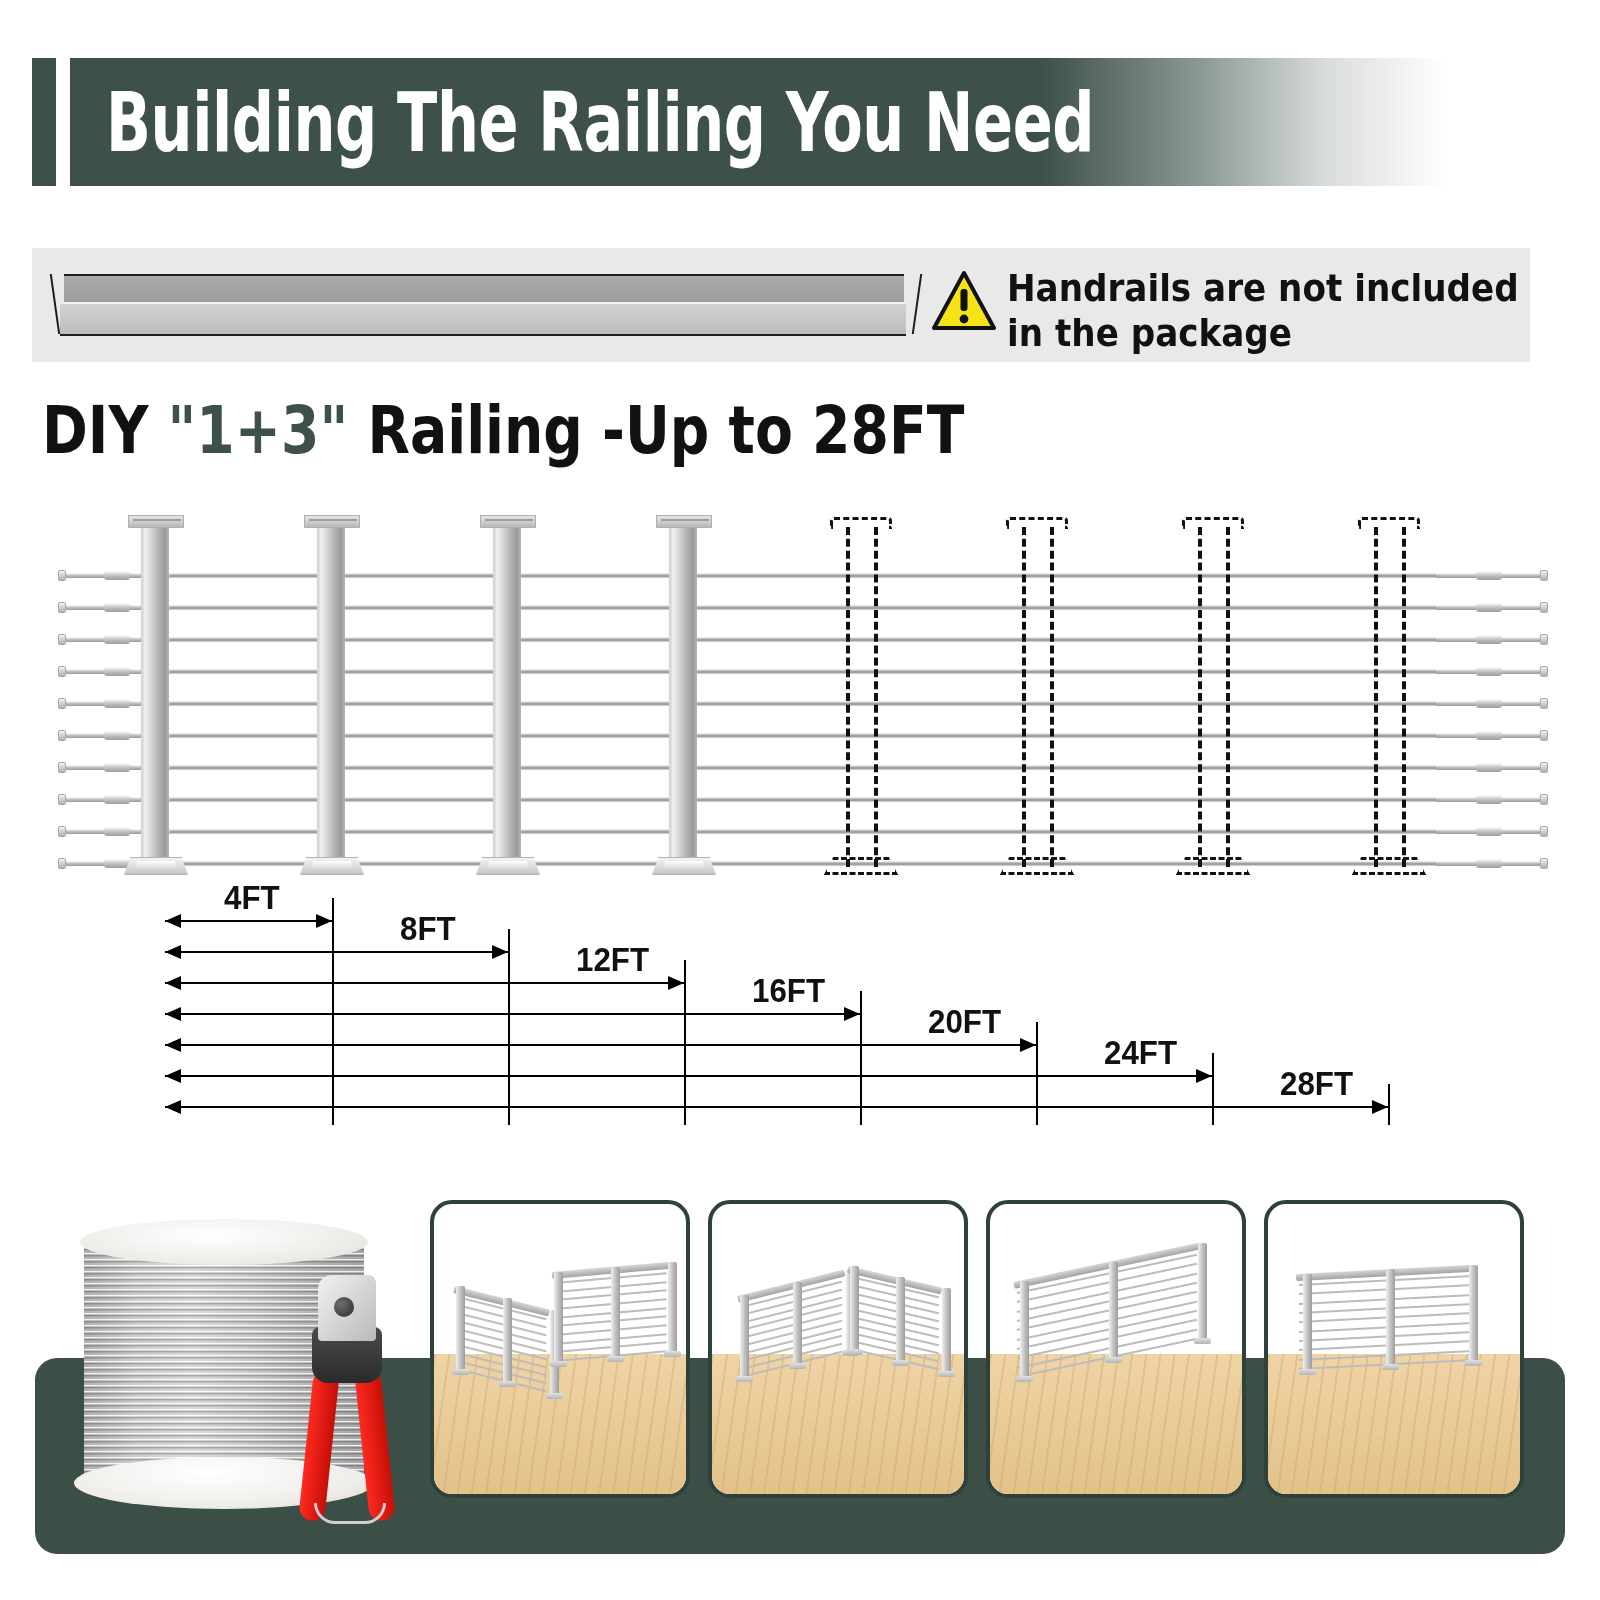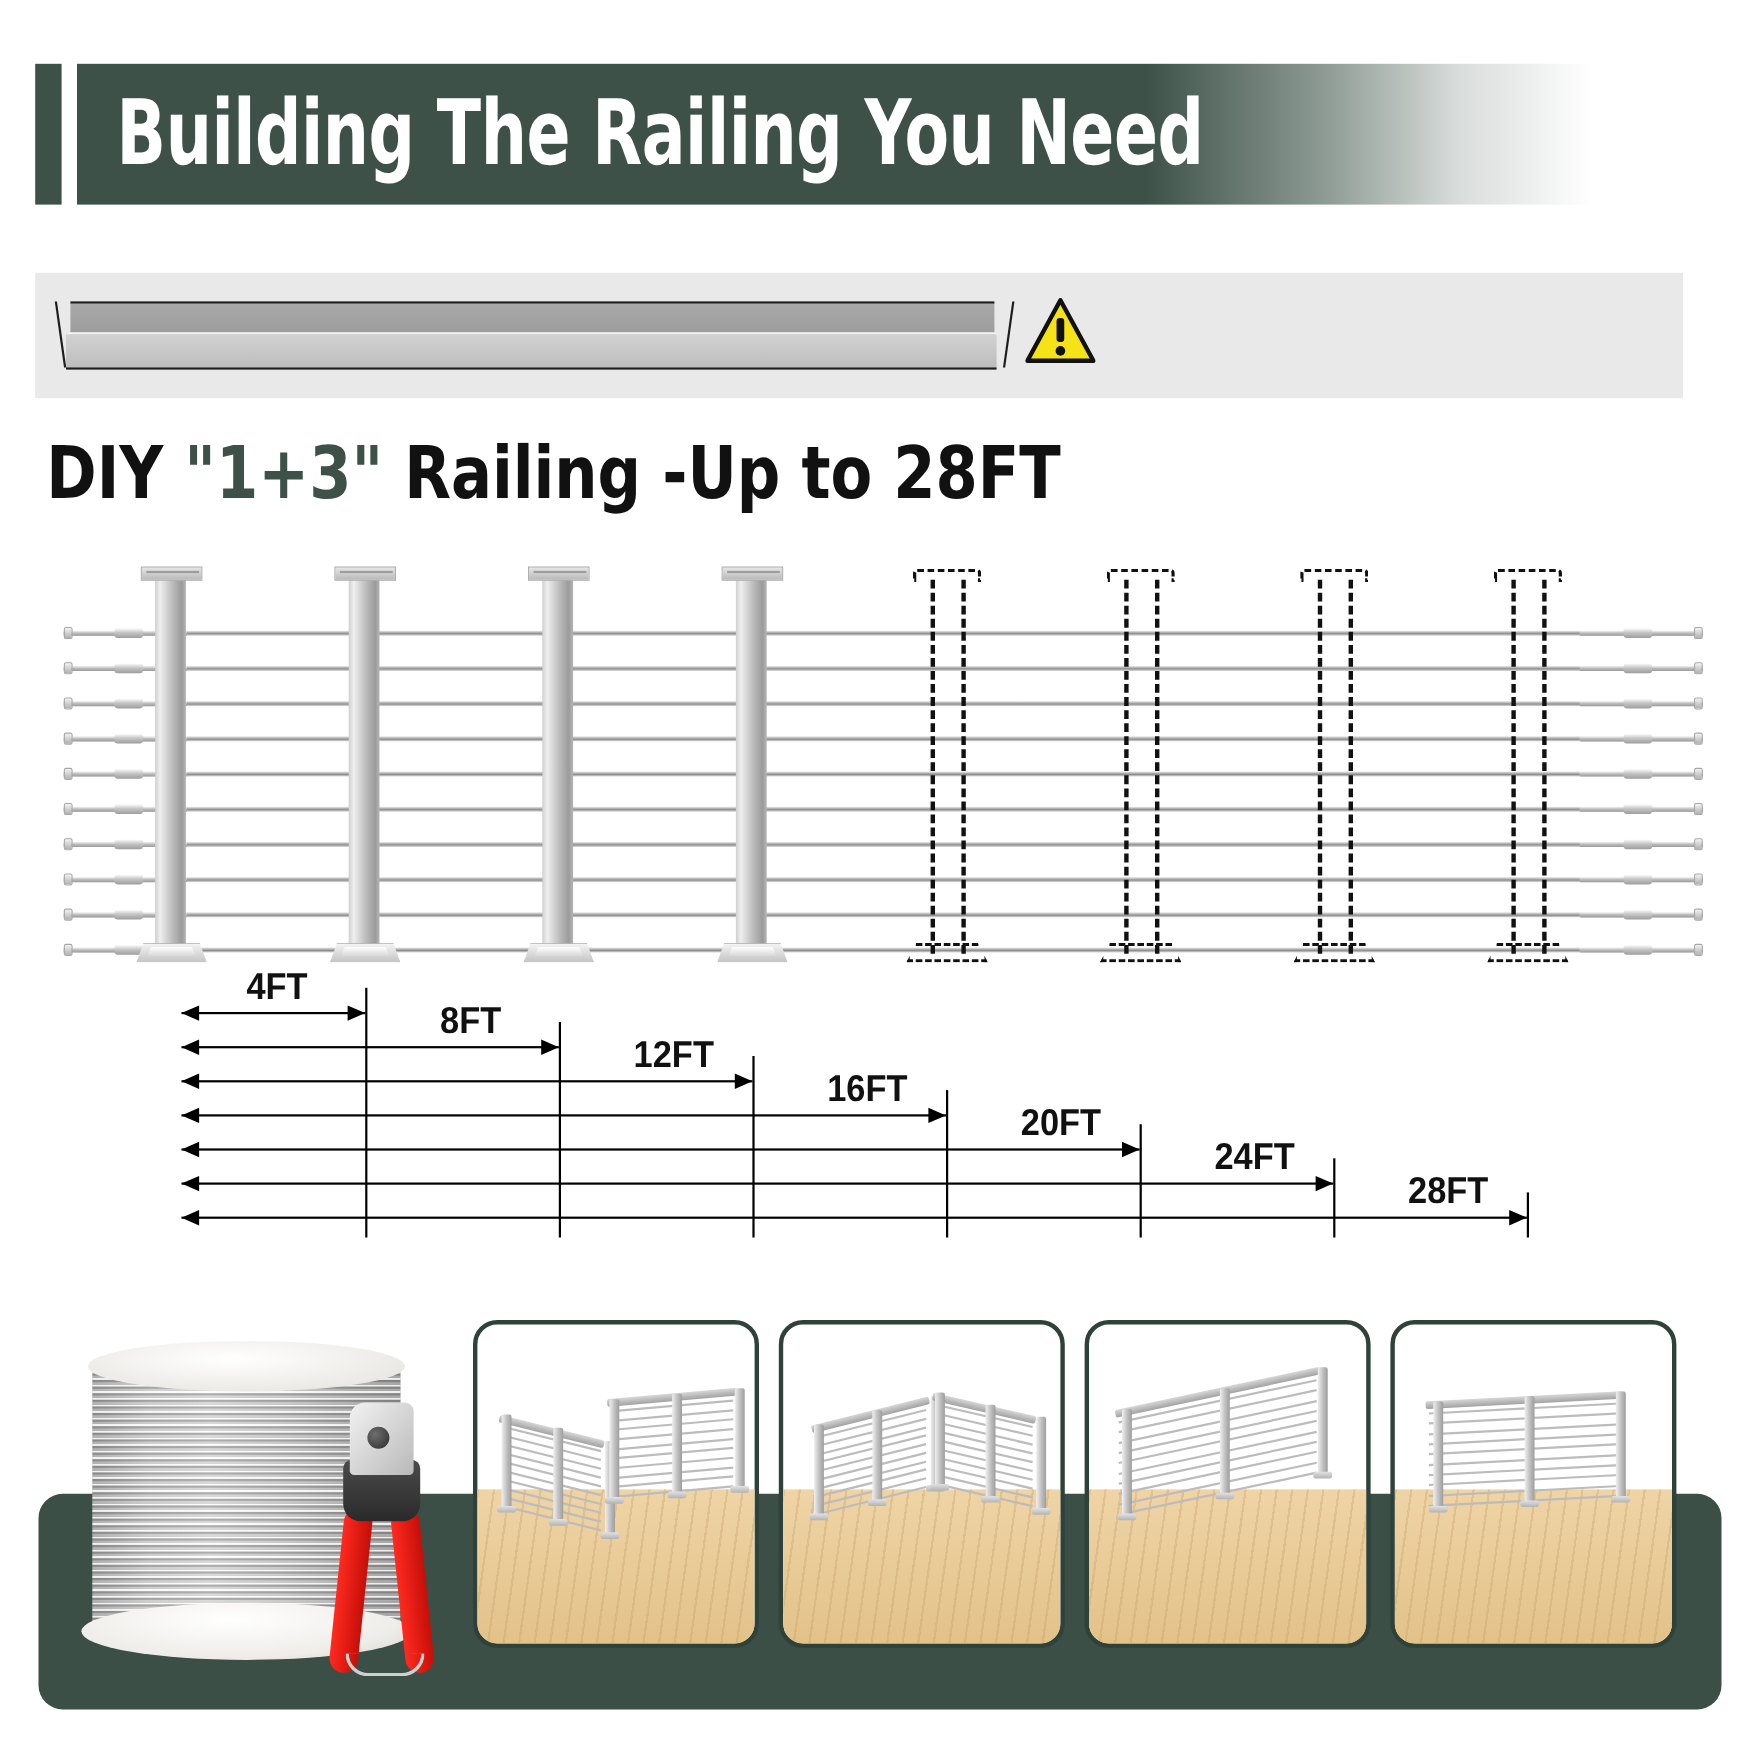--- a/index.html
+++ b/index.html
@@ -280,20 +280,21 @@
     <div class="rail-cap-l"></div>
     <div class="rail-cap-r"></div>
   </div>
 
   <svg id="warn-icon" viewBox="0 0 64 62">
     <polygon points="32,3 62,58 2,58" fill="#f5e318" stroke="#111111" stroke-width="4" stroke-linejoin="round"></polygon>
     <rect x="28.5" y="19" width="7" height="22" rx="3" fill="#111111"></rect>
     <circle cx="32" cy="49" r="4.4" fill="#111111"></circle>
   </svg>
 
+  <div id="notice-text">Handrails are not included in the package</div>
 </div>
 
 <div id="section-title"><span>DIY </span><span class="accent">"1+3"</span><span> Railing -Up to 28FT</span></div>
 
 <div id="railing-diagram">
   <div id="cables-layer">
       <div class="cable-line" style="left: 58px; width: 1490px; top: 68px;"></div>
       <div class="fitting" style="left: 58px; top: 66px; width: 112px;">
         <div class="fit-body"></div>
         <div class="fit-bulb" style="left: 46px;"></div>

